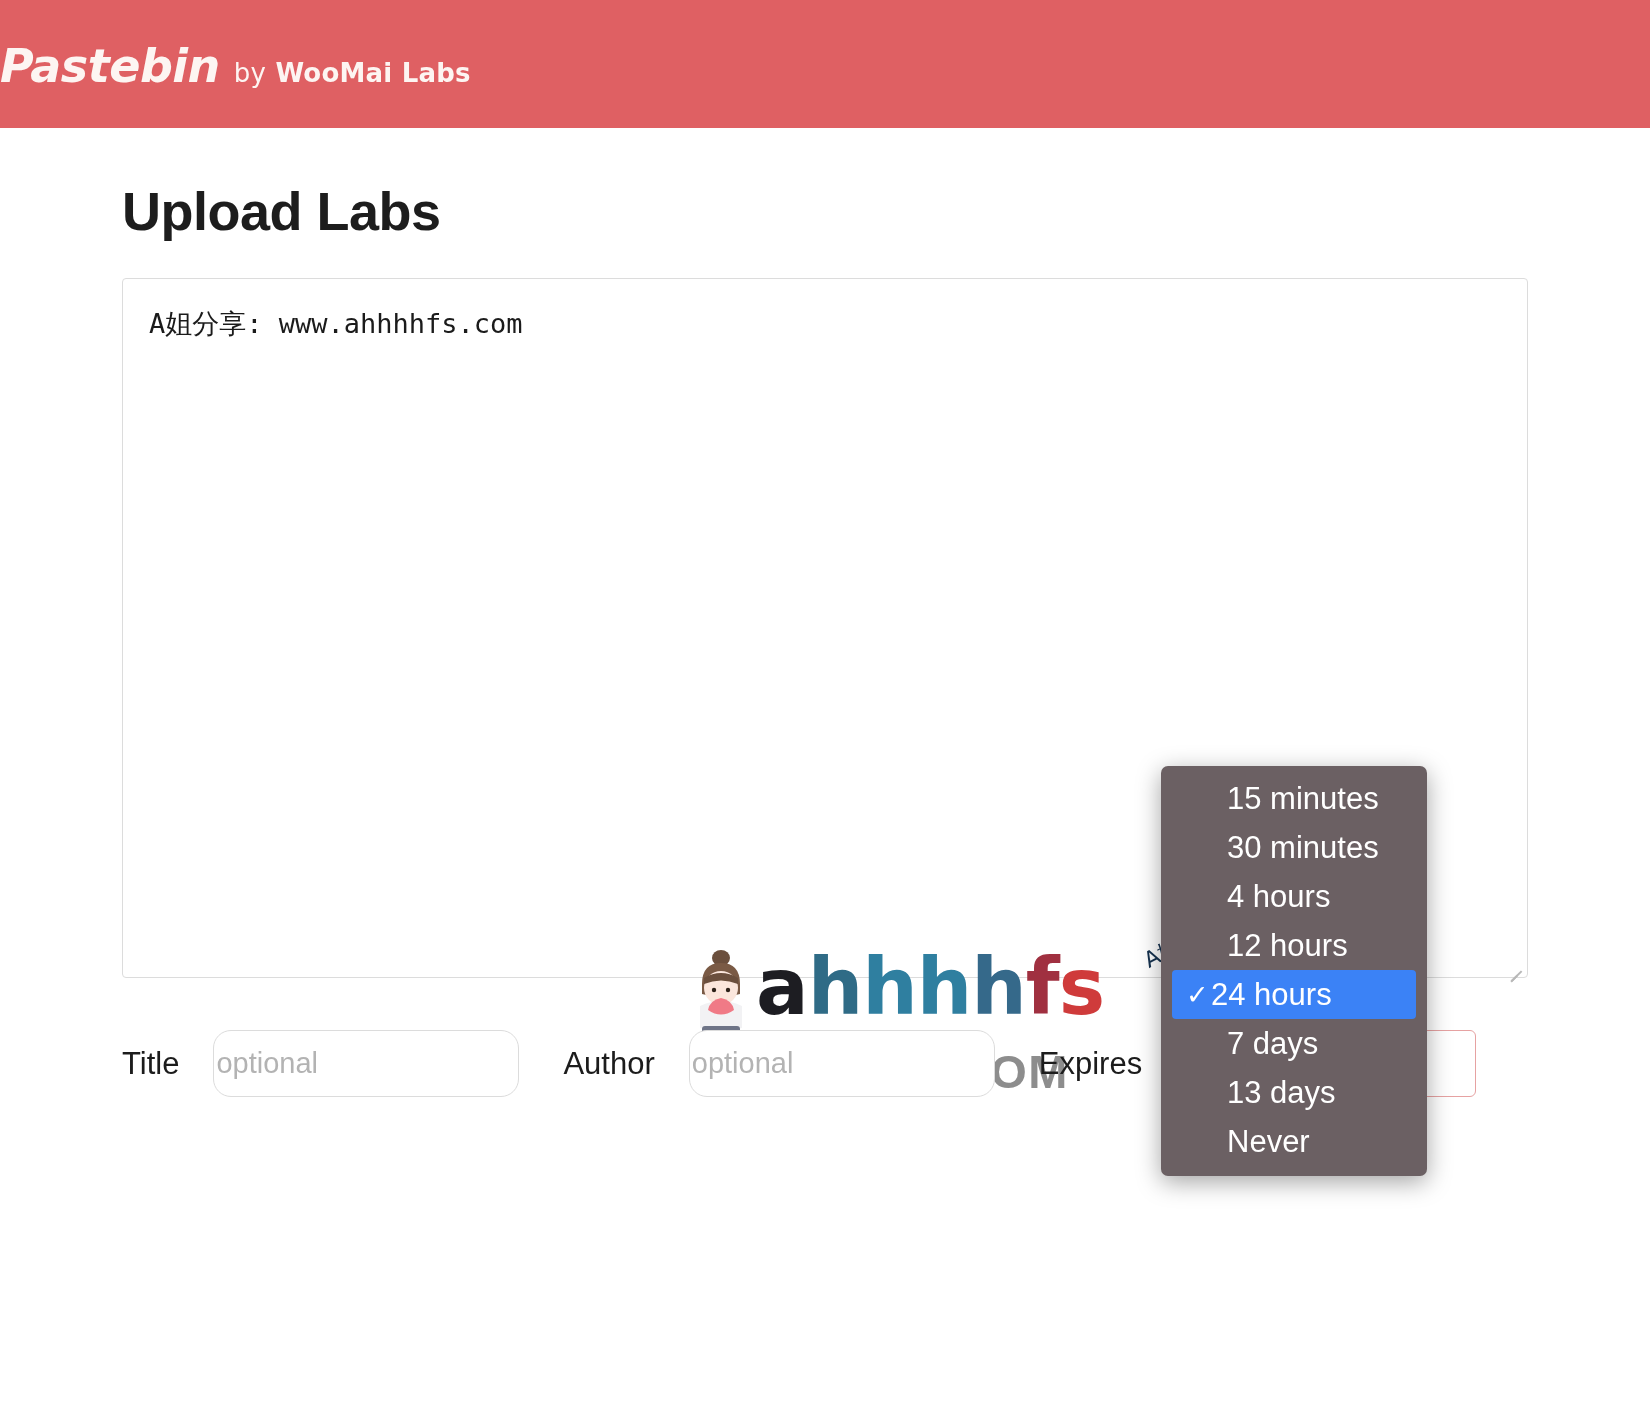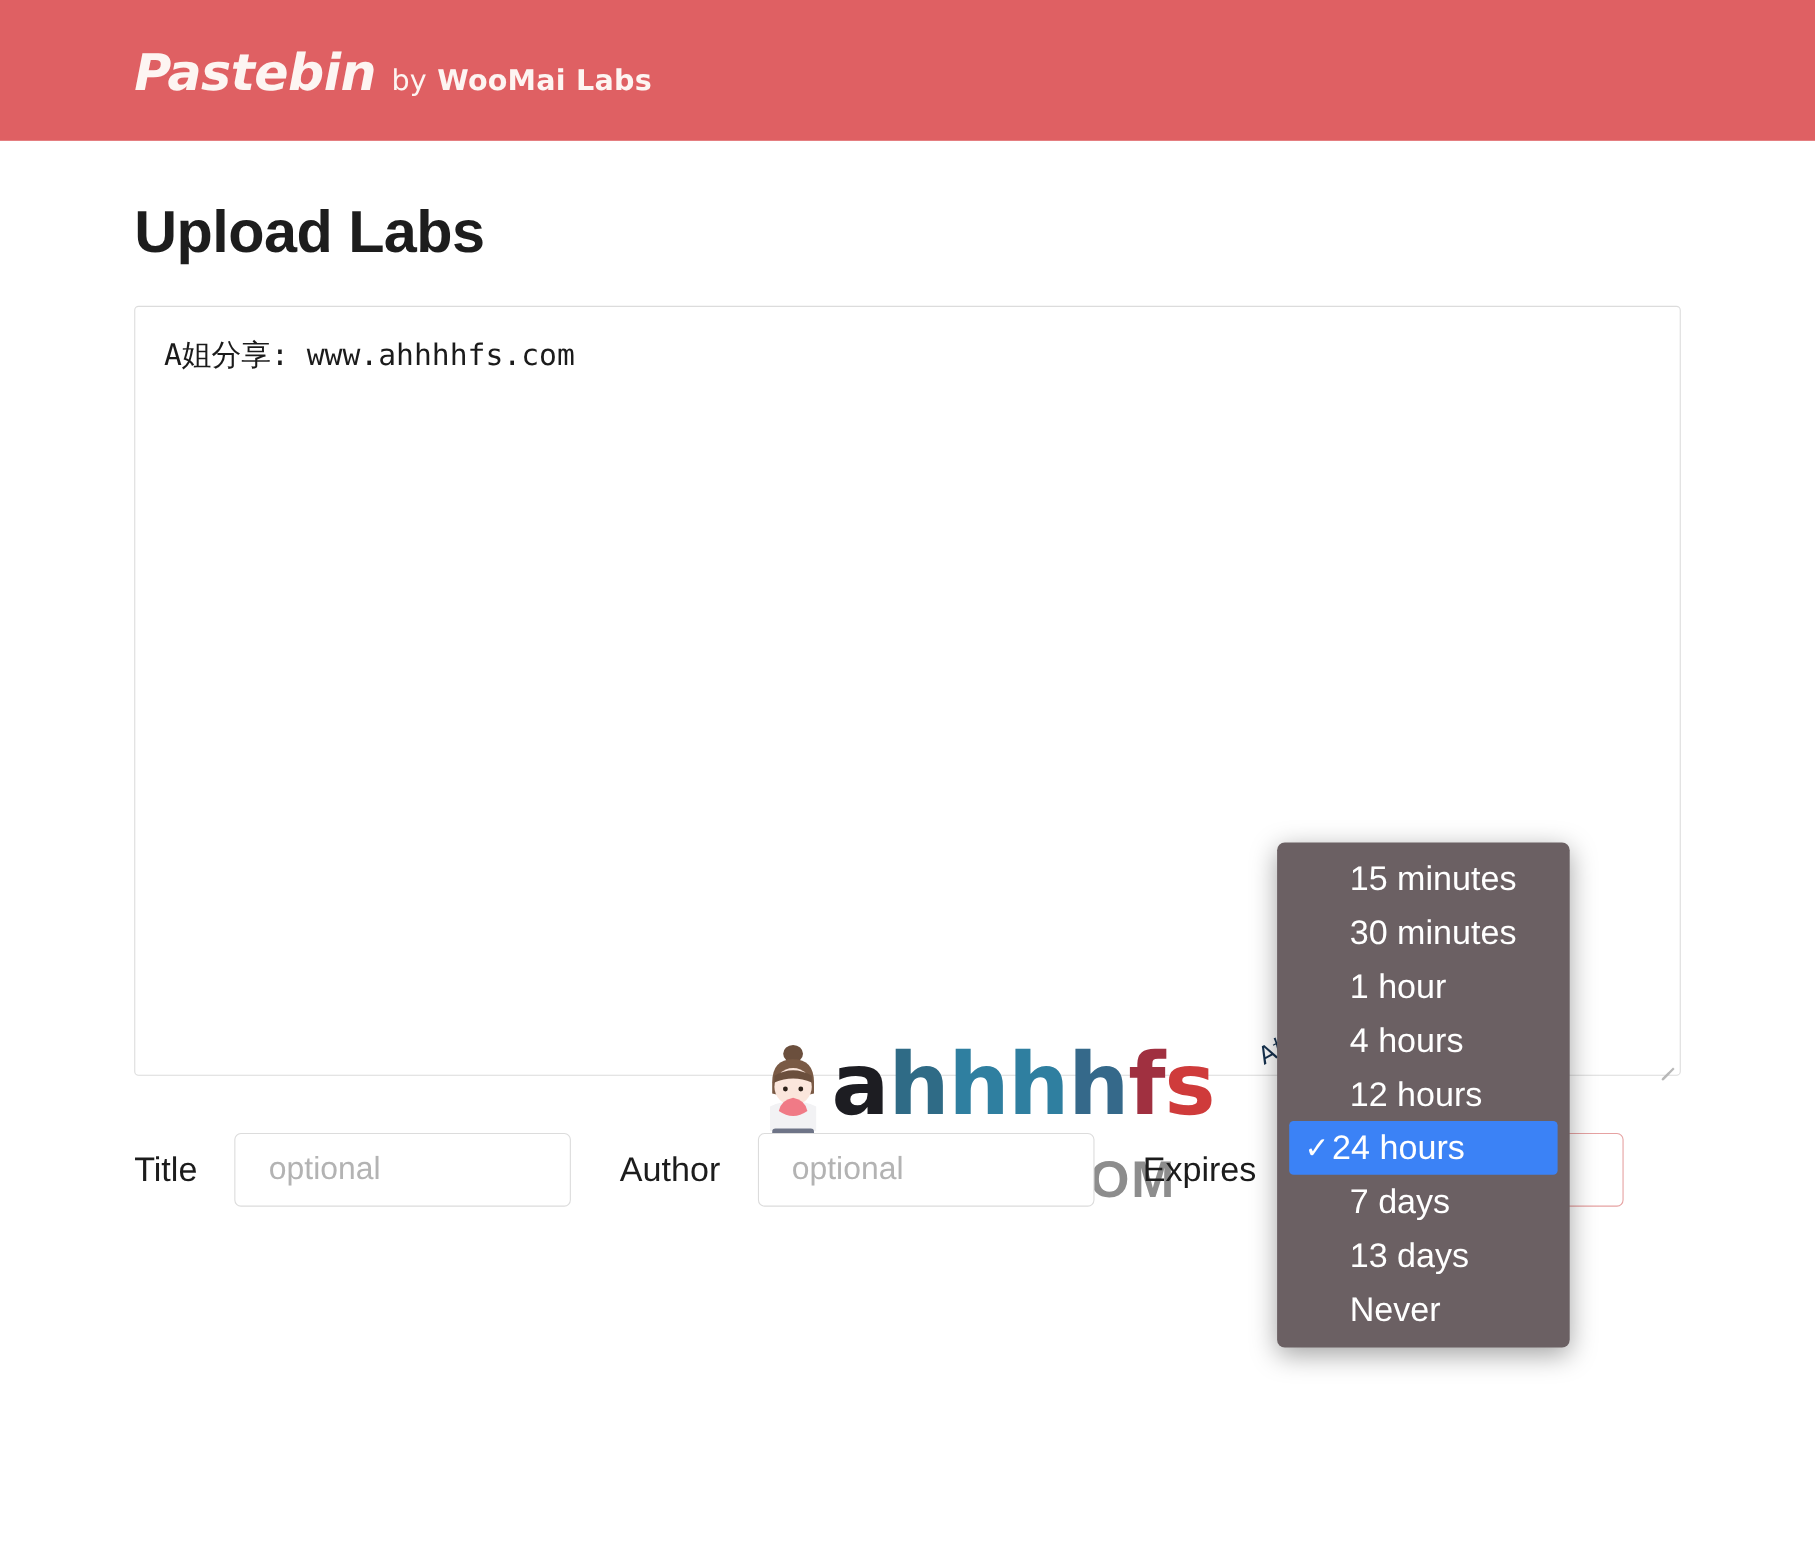--- a/index.html
+++ b/index.html
@@ -16,21 +16,20 @@
   }
 
   
   .header {
     width: 100%;
     height: 128px;
     background: #df6063;
     box-sizing: border-box;
     display: flex;
     align-items: center;
-    padding-left: 122px;
     position: relative;
   }
   .brand {
     display: flex;
     align-items: baseline;
     gap: 14px;
     transform: translateY(2px);
   }
   .brand-name {
     font-family: "DejaVu Sans", sans-serif;
@@ -163,26 +162,26 @@
     font-size: 31px;
     color: #1c1c1c;
     white-space: nowrap;
   }
   .text-input {
     box-sizing: border-box;
     width: 306px;
     height: 67px;
     margin-left: 34px;
     border: 1px solid #dcdcdc;
-    border-radius: 6px;
+    border-radius: 18px;
     background: #fff;
     font-family: "Liberation Sans", sans-serif;
     font-size: 29px;
     color: #1c1c1c;
-    padding: 0 30px;
+    padding: 0 2px;
     outline: none;
   }
   .text-input::placeholder { color: #b3b3b3; }
   .gap-big { width: 44px; }
   .gap-bigger { width: 44px; }
 
   .expires-wrap { position: relative; margin-left: 34px; }
   .expires-select {
     box-sizing: border-box;
     width: 300px;
@@ -325,23 +324,20 @@
 </div>
 
 <div class="dropdown" id="dropdown">
     <div class="dd-item">
       <span>15 minutes</span>
     </div>
     <div class="dd-item">
       <span>30 minutes</span>
     </div>
     <div class="dd-item">
-      <span>1 hour</span>
-    </div>
-    <div class="dd-item">
       <span>4 hours</span>
     </div>
     <div class="dd-item">
       <span>12 hours</span>
     </div>
     <div class="dd-item selected">
       <span class="dd-check">✓</span>
       <span>24 hours</span>
     </div>
     <div class="dd-item">

